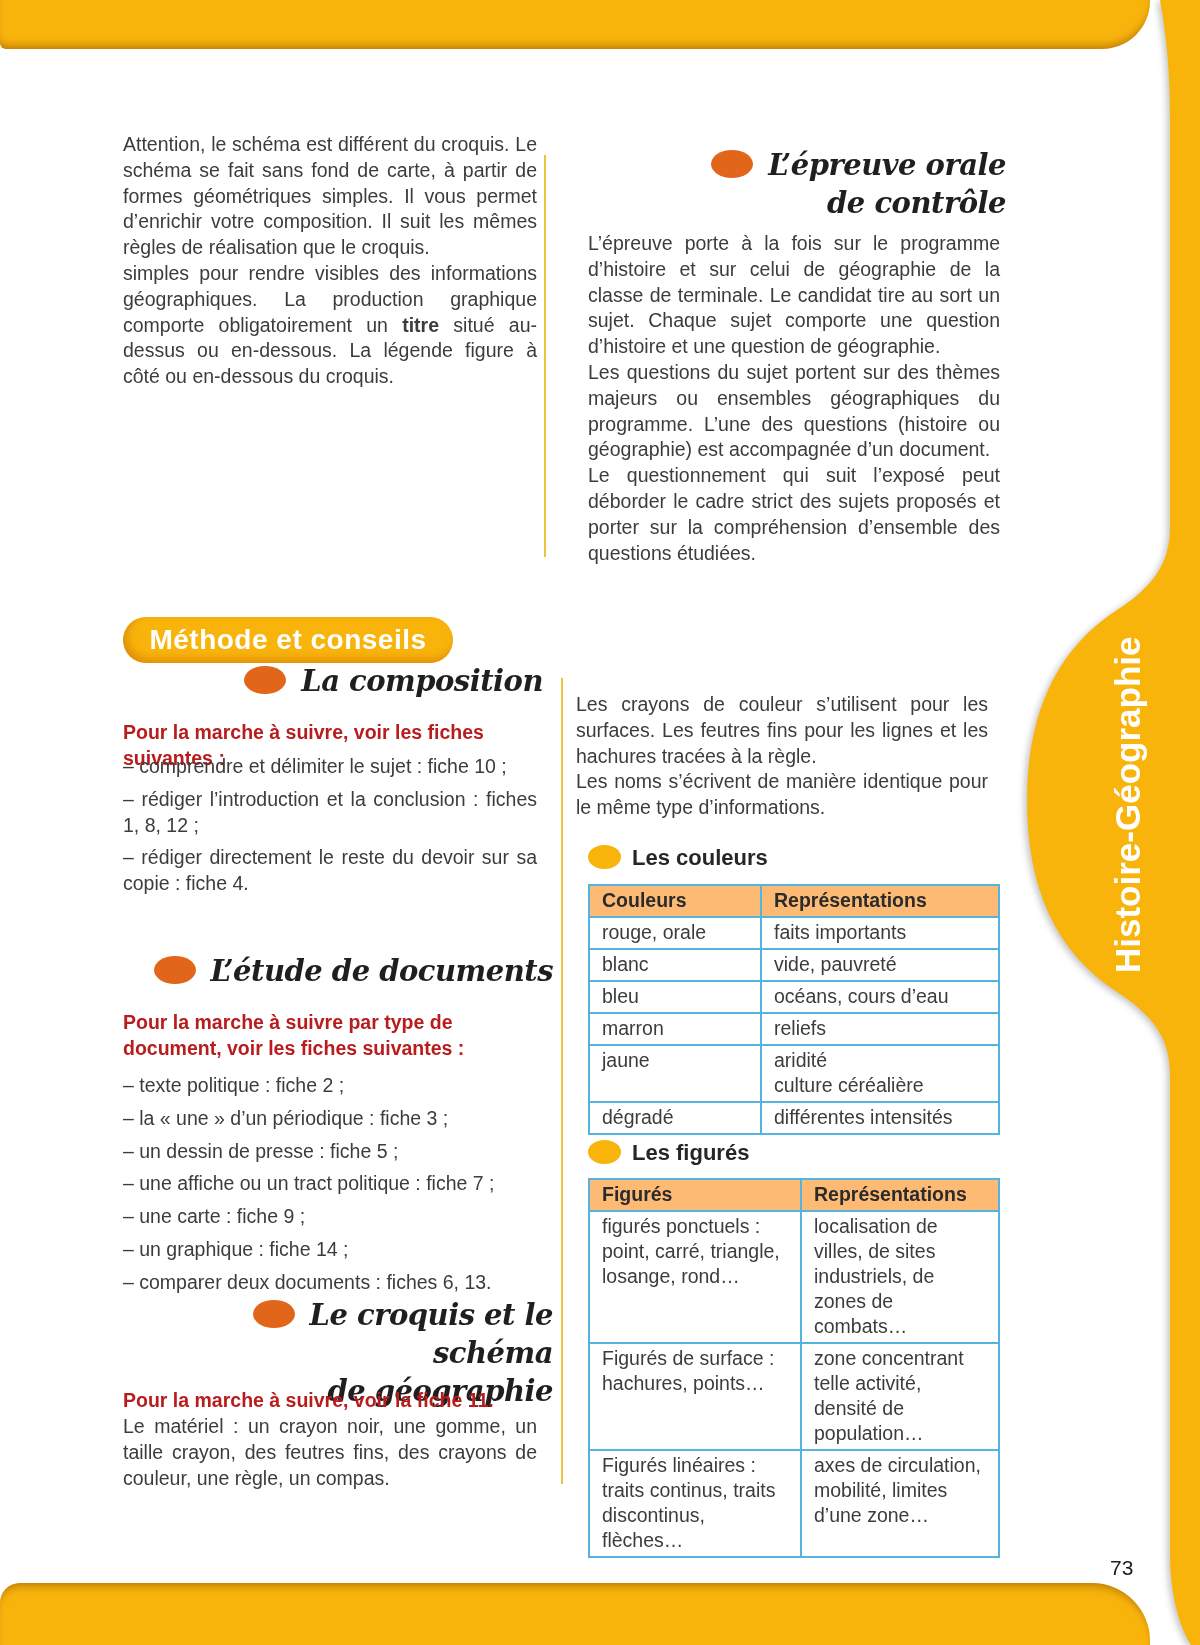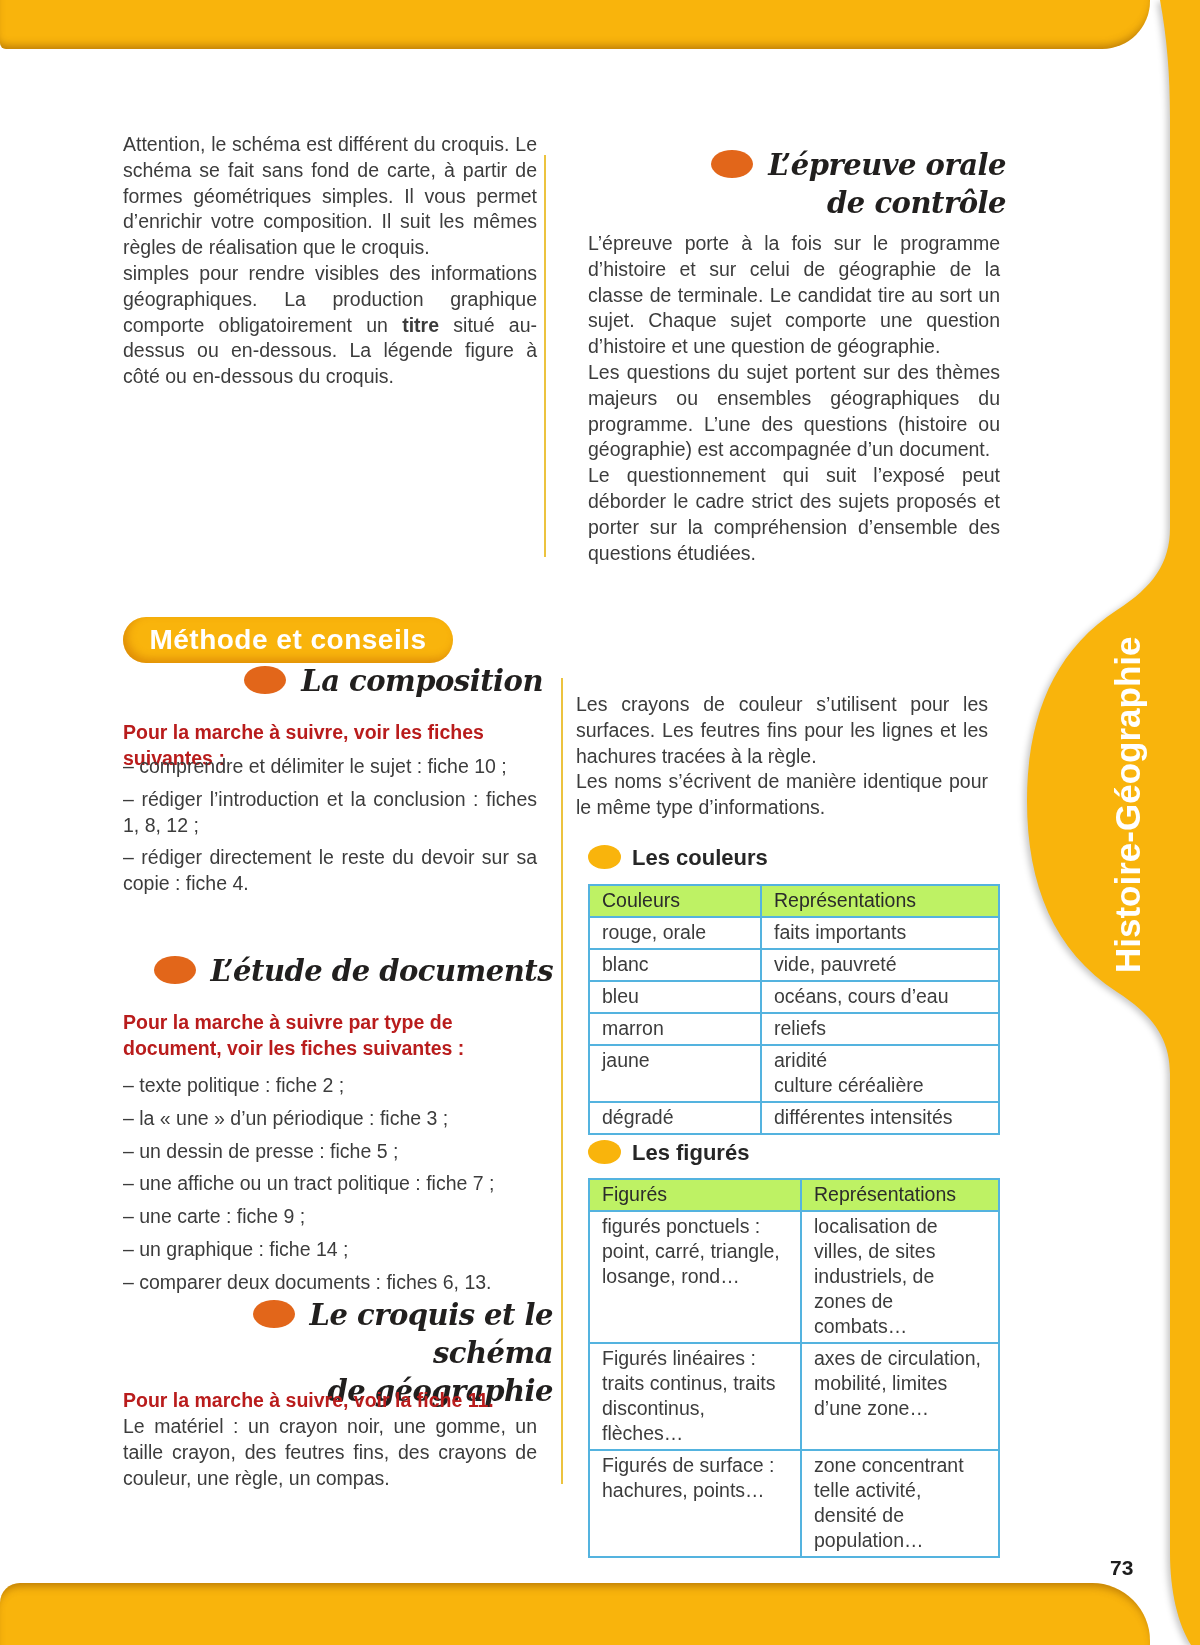--- a/index.html
+++ b/index.html
@@ -27,21 +27,21 @@
   }
   .side-shape-svg { left:0; top:0; width:1200px; height:1645px; pointer-events:none; }
   .side-shape-svg path { filter: drop-shadow(-3px 2px 3px rgba(0,0,0,.22)); }
   .side-tab-label {
     left:1104px; top:612px; height:386px; width:48px;
     writing-mode:vertical-rl; transform:rotate(180deg);
     color:#ffffff; font-weight:bold; font-size:35px; letter-spacing:0px;
     display:flex; align-items:center; justify-content:center;
     white-space:nowrap;
   }
-  .page-number { left:1110px; top:1556px; width:50px; font-size:21px; font-weight:bold; color:#1d1d1d; }
+  .page-number { left:1110px; top:1556px; width:50px; font-size:21px; font-weight:normal; color:#1d1d1d; }
 
   
   .body-text {
     font-size:19.5px; line-height:25.8px; text-align:justify;
     hyphens:auto; -webkit-hyphens:auto;
   }
   .bold-intro { font-weight:bold; color:#b91c1c; font-size:19.5px; line-height:25.8px; }
   .list-item { margin-top:7px; font-size:19.5px; line-height:25.8px; text-align:justify; }
   .h2 {
     font-family:"DejaVu Serif", serif; font-style:italic; font-weight:bold;
@@ -63,21 +63,21 @@
   }
   .divider { width:2px; background:#ECC33F; }
 
   
   .data-table { border-collapse:collapse; background:#fff; width:412px;
     font-size:19.5px; line-height:25px; color:#3c3c3c; table-layout:fixed; }
   .data-table th, .data-table td {
     border:2px solid #54B3DF; padding:2px 12px 3px; text-align:left; vertical-align:top;
     hyphens:auto; -webkit-hyphens:auto;
   }
-  .data-table th { background:#bef264; font-weight:normal; color:#2b2b2b; }
+  .data-table th { background:#fdba74; font-weight:bold; color:#2b2b2b; }
   .preline { white-space:pre-line; }
 </style>
 </head>
 <body>
 
 <div class="abs top-band"></div>
 <div class="abs bottom-band"></div>
 <svg class="abs side-shape-svg" viewBox="0 0 1200 1645" width="1200" height="1645">
   <path d="M1160,0 C1167,38 1170,75 1170,118 L1170,528 C1170,563 1153,587 1117,610 C1054,651 1027,717 1027,801 C1027,885 1054,951 1117,992 C1153,1015 1170,1039 1170,1074 L1170,1552 C1170,1592 1178,1624 1191,1645 L1200,1645 L1200,0 Z" fill="#F9B40C"></path>
 </svg>
@@ -196,21 +196,21 @@
       <th>Figurés</th>
       <th>Représentations</th>
     </tr>
   </thead>
   <tbody>
     <tr>
         <td>figurés ponctuels : point, carré, triangle, losange, rond…</td>
         <td>localisation de villes, de sites industriels, de zones de combats…</td>
       </tr>
     <tr>
+        <td>Figurés de surface : hachures, points…</td>
+        <td>zone concentrant telle activité, densité de population…</td>
+      </tr>
+    <tr>
         <td>Figurés linéaires : traits continus, traits discontinus, flèches…</td>
         <td>axes de circulation, mobilité, limites d’une zone…</td>
       </tr>
-    <tr>
-        <td>Figurés de surface : hachures, points…</td>
-        <td>zone concentrant telle activité, densité de population…</td>
-      </tr>
   </tbody>
 </table>
 
 </body></html>

